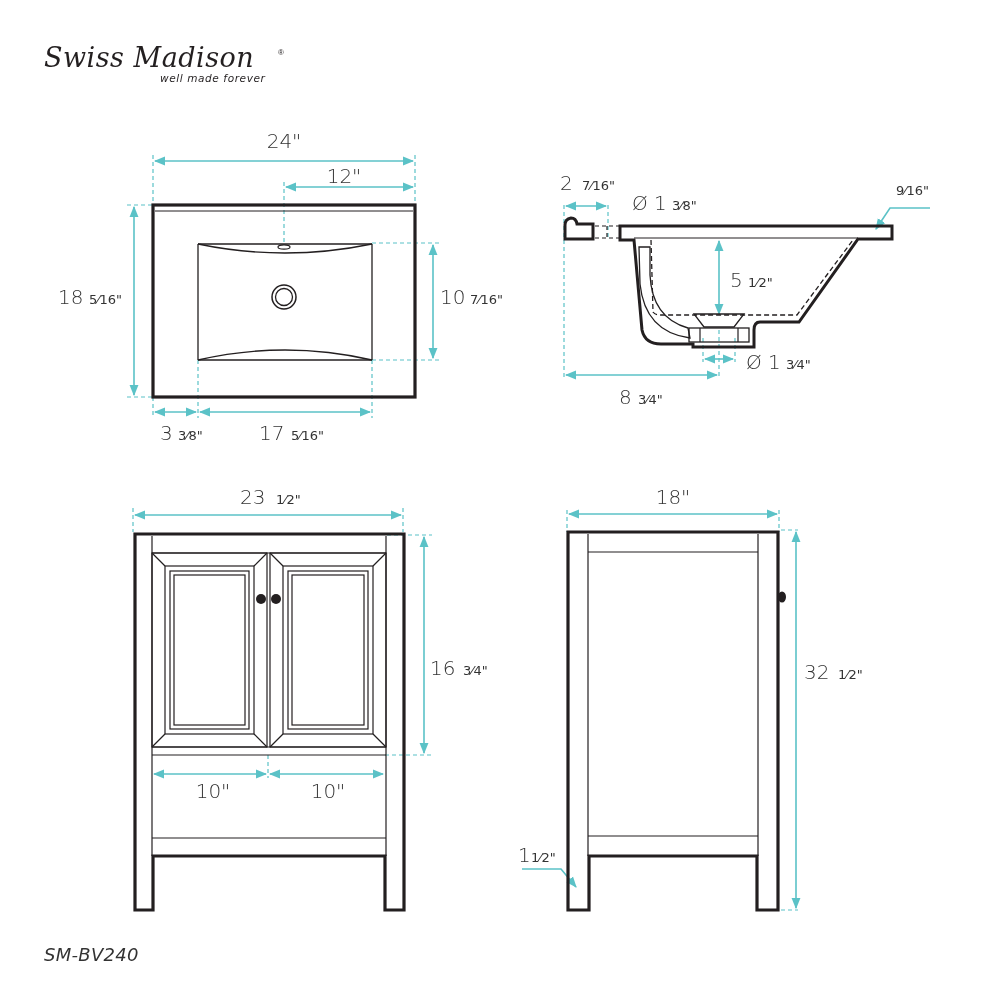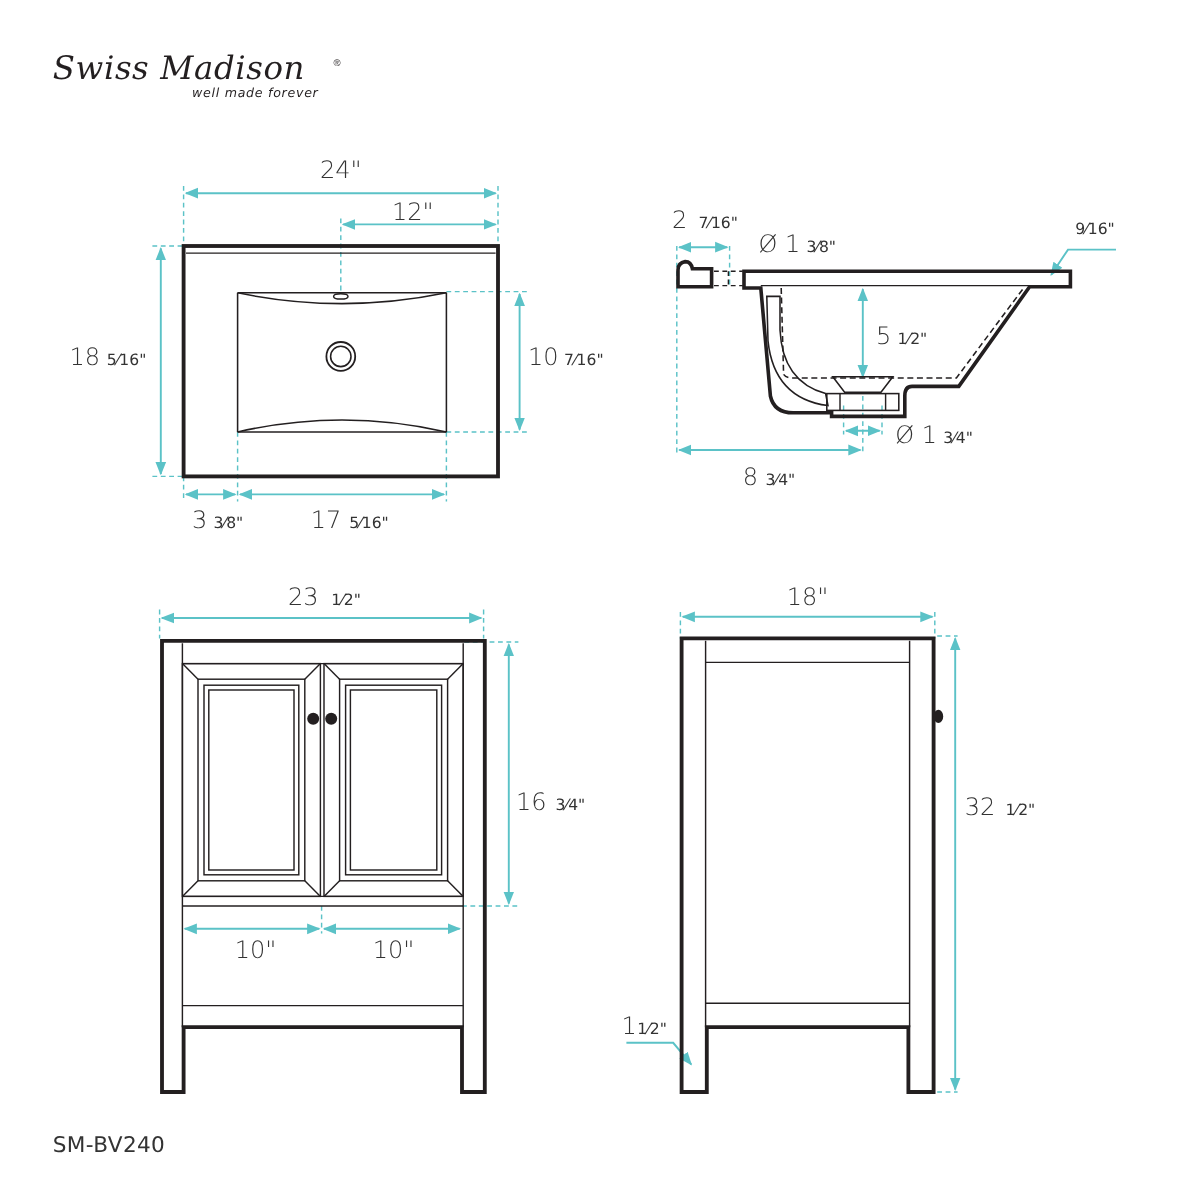--- a/index.html
+++ b/index.html
@@ -4,21 +4,21 @@
 <style>
   html, body { margin:0; padding:0; background:#ffffff; }
   body { width:1000px; height:1000px; position:relative; overflow:hidden; font-family:"Liberation Sans", sans-serif; color:#231f20; }
   .brand { position:absolute; left:44px; top:42px; width:240px; height:46px; }
   .brand-script { position:absolute; left:0; top:0; font-family:"DejaVu Serif", serif; font-style:italic; font-size:27px; letter-spacing:0.5px; color:#231f20; white-space:nowrap; }
   .brand-reg { position:absolute; left:234px; top:6px; font-size:8px; }
   .brand-tag { position:absolute; left:116px; top:30px; font-family:"DejaVu Sans", sans-serif; font-size:10.5px; letter-spacing:0.6px; color:#231f20; white-space:nowrap;font-style:italic; }
   svg.drawing { position:absolute; left:0; top:0; width:1000px; height:1000px; }
   .dim { font-family:"DejaVu Sans", sans-serif; font-weight:300; fill:#333; font-size:20px; }
   .frac { font-family:"DejaVu Sans", sans-serif; fill:#333; font-size:13px; }
-  .model { position:absolute; left:44px; top:944px; font-family:"DejaVu Sans", sans-serif; font-size:18px; color:#333; letter-spacing:0.3px; }
+  .model { position:absolute; left:44px; top:944px; font-family:"DejaVu Sans", sans-serif; font-size:18px; color:#333; letter-spacing:0.3px;font-style:italic; }
 </style>
 </head>
 <body>
 
 <div class="brand">
   <span class="brand-script">Swiss Madison</span>
   <span class="brand-reg">®</span>
   <span class="brand-tag">well made forever</span>
 </div>
 

